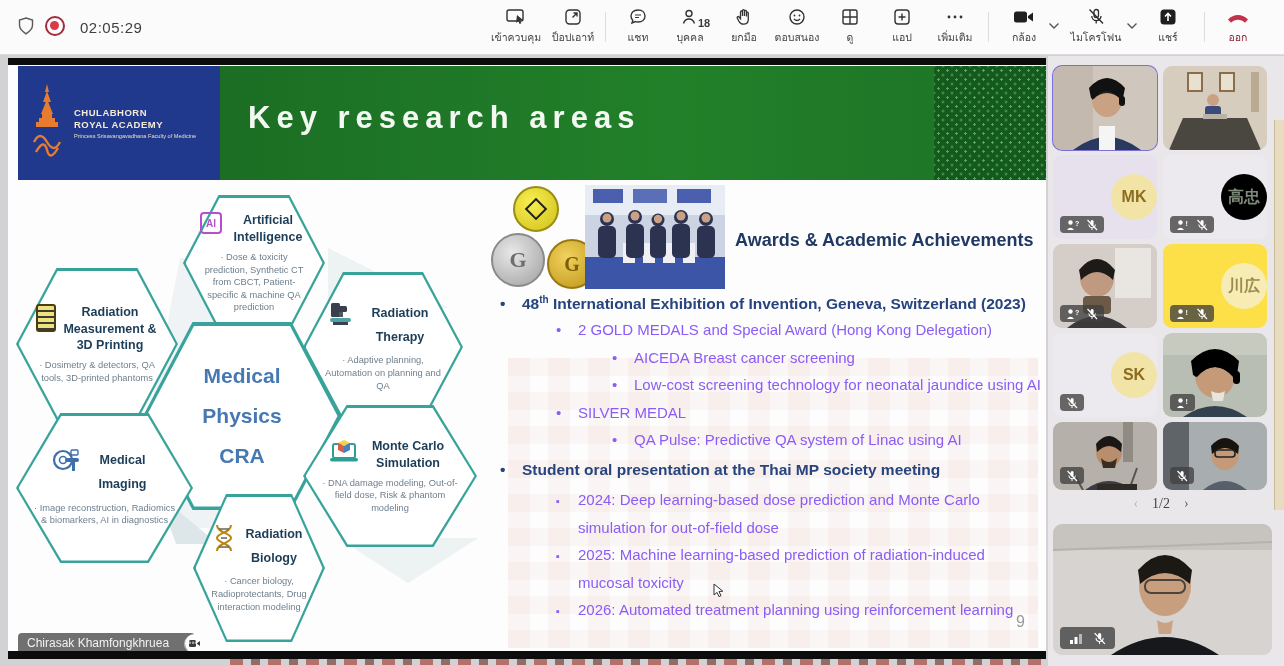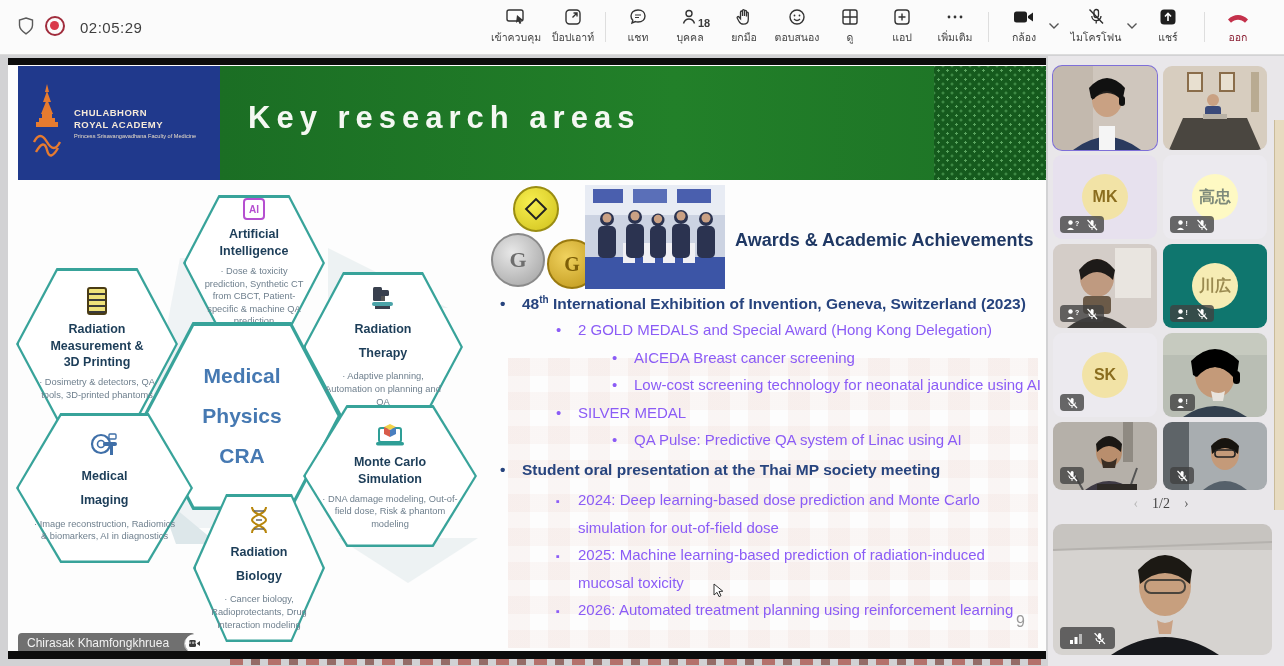--- a/index.html
+++ b/index.html
@@ -33,21 +33,21 @@
   .slide-title { position:absolute; left:240px; top:42px; color:#f4f8f2; font-size:31px; letter-spacing:6px; font-weight:bold; }
   .logo-txt { margin-left:6px; }
   .logo-l1 { color:#f5e9d8; font-size:9.5px; font-weight:bold; letter-spacing:.5px; line-height:1.25; }
   .logo-l3 { color:#e8dcc8; font-size:5.6px; margin-top:2px; }
 
   
   .hex { position:absolute; }
   .hex .shp { position:absolute; inset:0; clip-path:polygon(25% 0,75% 0,100% 50%,75% 100%,25% 100%,0 50%); background:#38a39a; }
   .hex .shpin { position:absolute; inset:2.5px; clip-path:polygon(25% 0,75% 0,100% 50%,75% 100%,25% 100%,0 50%); background:#ffffff; }
   .hex .cnt { position:absolute; inset:10px 16px; display:flex; flex-direction:column; justify-content:center; align-items:center; text-align:center; }
-  .hex-head { display:flex; align-items:center; gap:6px;flex-direction:column; }
+  .hex-head { display:flex; gap:6px; }
   .hex-title { font-size:12.5px; font-weight:bold; color:#1c3d58; line-height:1.35; }
   .hex-desc { font-size:9.3px; color:#6e7f8d; margin-top:5px; line-height:1.35; }
   .center-lines { font-size:21px; font-weight:bold; color:#4679b2; line-height:1.9; text-align:center; }
   .connector { position:absolute; background:#dde7ea; }
 
   
   .medal { position:absolute; border-radius:50%; display:flex; align-items:center; justify-content:center; font-weight:bold; }
   .awards-photo { position:absolute; left:577px; top:127px; width:140px; height:104px; }
   .awards-head { position:absolute; left:727px; top:172px; font-size:18px; font-weight:bold; color:#1f3864; }
   .brow { position:absolute; color:#8b5cf6; font-size:15px; line-height:28px; }
@@ -69,21 +69,21 @@
 
   .reddashes { position:absolute; left:230px; top:659px; width:815px; height:6px; opacity:.6; filter:blur(.4px);
     background:repeating-linear-gradient(90deg,#a13226 0 13px, transparent 13px 21px, #6b2a20 21px 30px, transparent 30px 38px); }
 
   
   .sidebar { position:absolute; left:1048px; top:56px; width:236px; height:610px; background:#e9e7ea; }
   .bg-sliver { position:absolute; left:1274px; top:120px; width:10px; height:390px; background:#e7dbc0; border-left:1px solid #c9bb9a; }
   .tile { position:absolute; border-radius:9px; overflow:hidden; background:#e9e4ee; }
   .tile svg.vid { position:absolute; inset:0; width:100%; height:100%; filter:blur(.5px); }
   .tile.active { outline:2.5px solid #7e6fd8; outline-offset:-1px; }
-  .avwrap { position:absolute; inset:0; display:flex; align-items:center; justify-content:center; }
+  .avwrap { position:absolute; inset:0; display:flex; align-items:center; justify-content:flex-end; }
   .avatar { width:46px; height:46px; border-radius:50%; display:flex; align-items:center; justify-content:center;
     font-size:16px; font-weight:bold; }
   .pill { position:absolute; left:7px; bottom:6px; height:17px; background:rgba(64,64,64,.78); border-radius:4px;
     display:flex; align-items:center; gap:7px; padding:0 6px; }
   .pag { position:absolute; left:1048px; top:496px; width:226px; text-align:center; font-size:14px; color:#444;font-family:Liberation Serif, serif; }
   .pag .pv { color:#b9b9b9; margin-right:14px; cursor:pointer; }
   .pag .nx { color:#666; margin-left:14px; cursor:pointer; }
 </style>
 </head>
 <body>
@@ -475,21 +475,21 @@
       </svg>
     <svg width="12" height="12" viewBox="0 0 12 12">
         <rect x="4.6" y="1" width="3" height="5.5" rx="1.5" fill="#fff"></rect>
         <path d="M2.8 5.5a3.3 3.3 0 0 0 6.6 0M6 9v2" stroke="#fff" fill="none"></path>
         <path d="M1.5 1l9.5 10" stroke="#fff" stroke-width="1.2"></path>
       </svg>
   </div>
 </div>
 <div class="tile" style="left:1163px;top:155px;width:104px;height:84px;background:#eceaef">
   <div class="avwrap">
-      <div class="avatar" style="background:#fef9c3;color:#7e8a7a">高忠</div>
+      <div class="avatar" style="background:#000000;color:#7e8a7a">高忠</div>
     </div>
   <div class="pill">
     <svg width="13" height="12" viewBox="0 0 13 12">
         <circle cx="4.5" cy="3.5" r="2.2" fill="#fff"></circle>
         <path d="M1 11q3.5-4.5 7 0z" fill="#fff"></path>
         <text x="9.4" y="7" font-size="7" fill="#fff" font-weight="bold">!</text>
       </svg>
     <svg width="12" height="12" viewBox="0 0 12 12">
         <rect x="4.6" y="1" width="3" height="5.5" rx="1.5" fill="#fff"></rect>
         <path d="M2.8 5.5a3.3 3.3 0 0 0 6.6 0M6 9v2" stroke="#fff" fill="none"></path>
@@ -513,21 +513,21 @@
         <path d="M1 11q3.5-4.5 7 0z" fill="#fff"></path>
         <text x="9" y="7" font-size="7" fill="#fff" font-weight="bold">?</text>
       </svg>
     <svg width="12" height="12" viewBox="0 0 12 12">
         <rect x="4.6" y="1" width="3" height="5.5" rx="1.5" fill="#fff"></rect>
         <path d="M2.8 5.5a3.3 3.3 0 0 0 6.6 0M6 9v2" stroke="#fff" fill="none"></path>
         <path d="M1.5 1l9.5 10" stroke="#fff" stroke-width="1.2"></path>
       </svg>
   </div>
 </div>
-<div class="tile" style="left:1163px;top:244px;width:104px;height:84px;background:#0f766e">
+<div class="tile" style="left:1163px;top:244px;width:104px;height:84px;background:#fde047">
   <div class="avwrap">
       <div class="avatar" style="background:#f6ecb4;color:#9a8a50">川広</div>
     </div>
   <div class="pill">
     <svg width="13" height="12" viewBox="0 0 13 12">
         <circle cx="4.5" cy="3.5" r="2.2" fill="#fff"></circle>
         <path d="M1 11q3.5-4.5 7 0z" fill="#fff"></path>
         <text x="9.4" y="7" font-size="7" fill="#fff" font-weight="bold">!</text>
       </svg>
     <svg width="12" height="12" viewBox="0 0 12 12">

